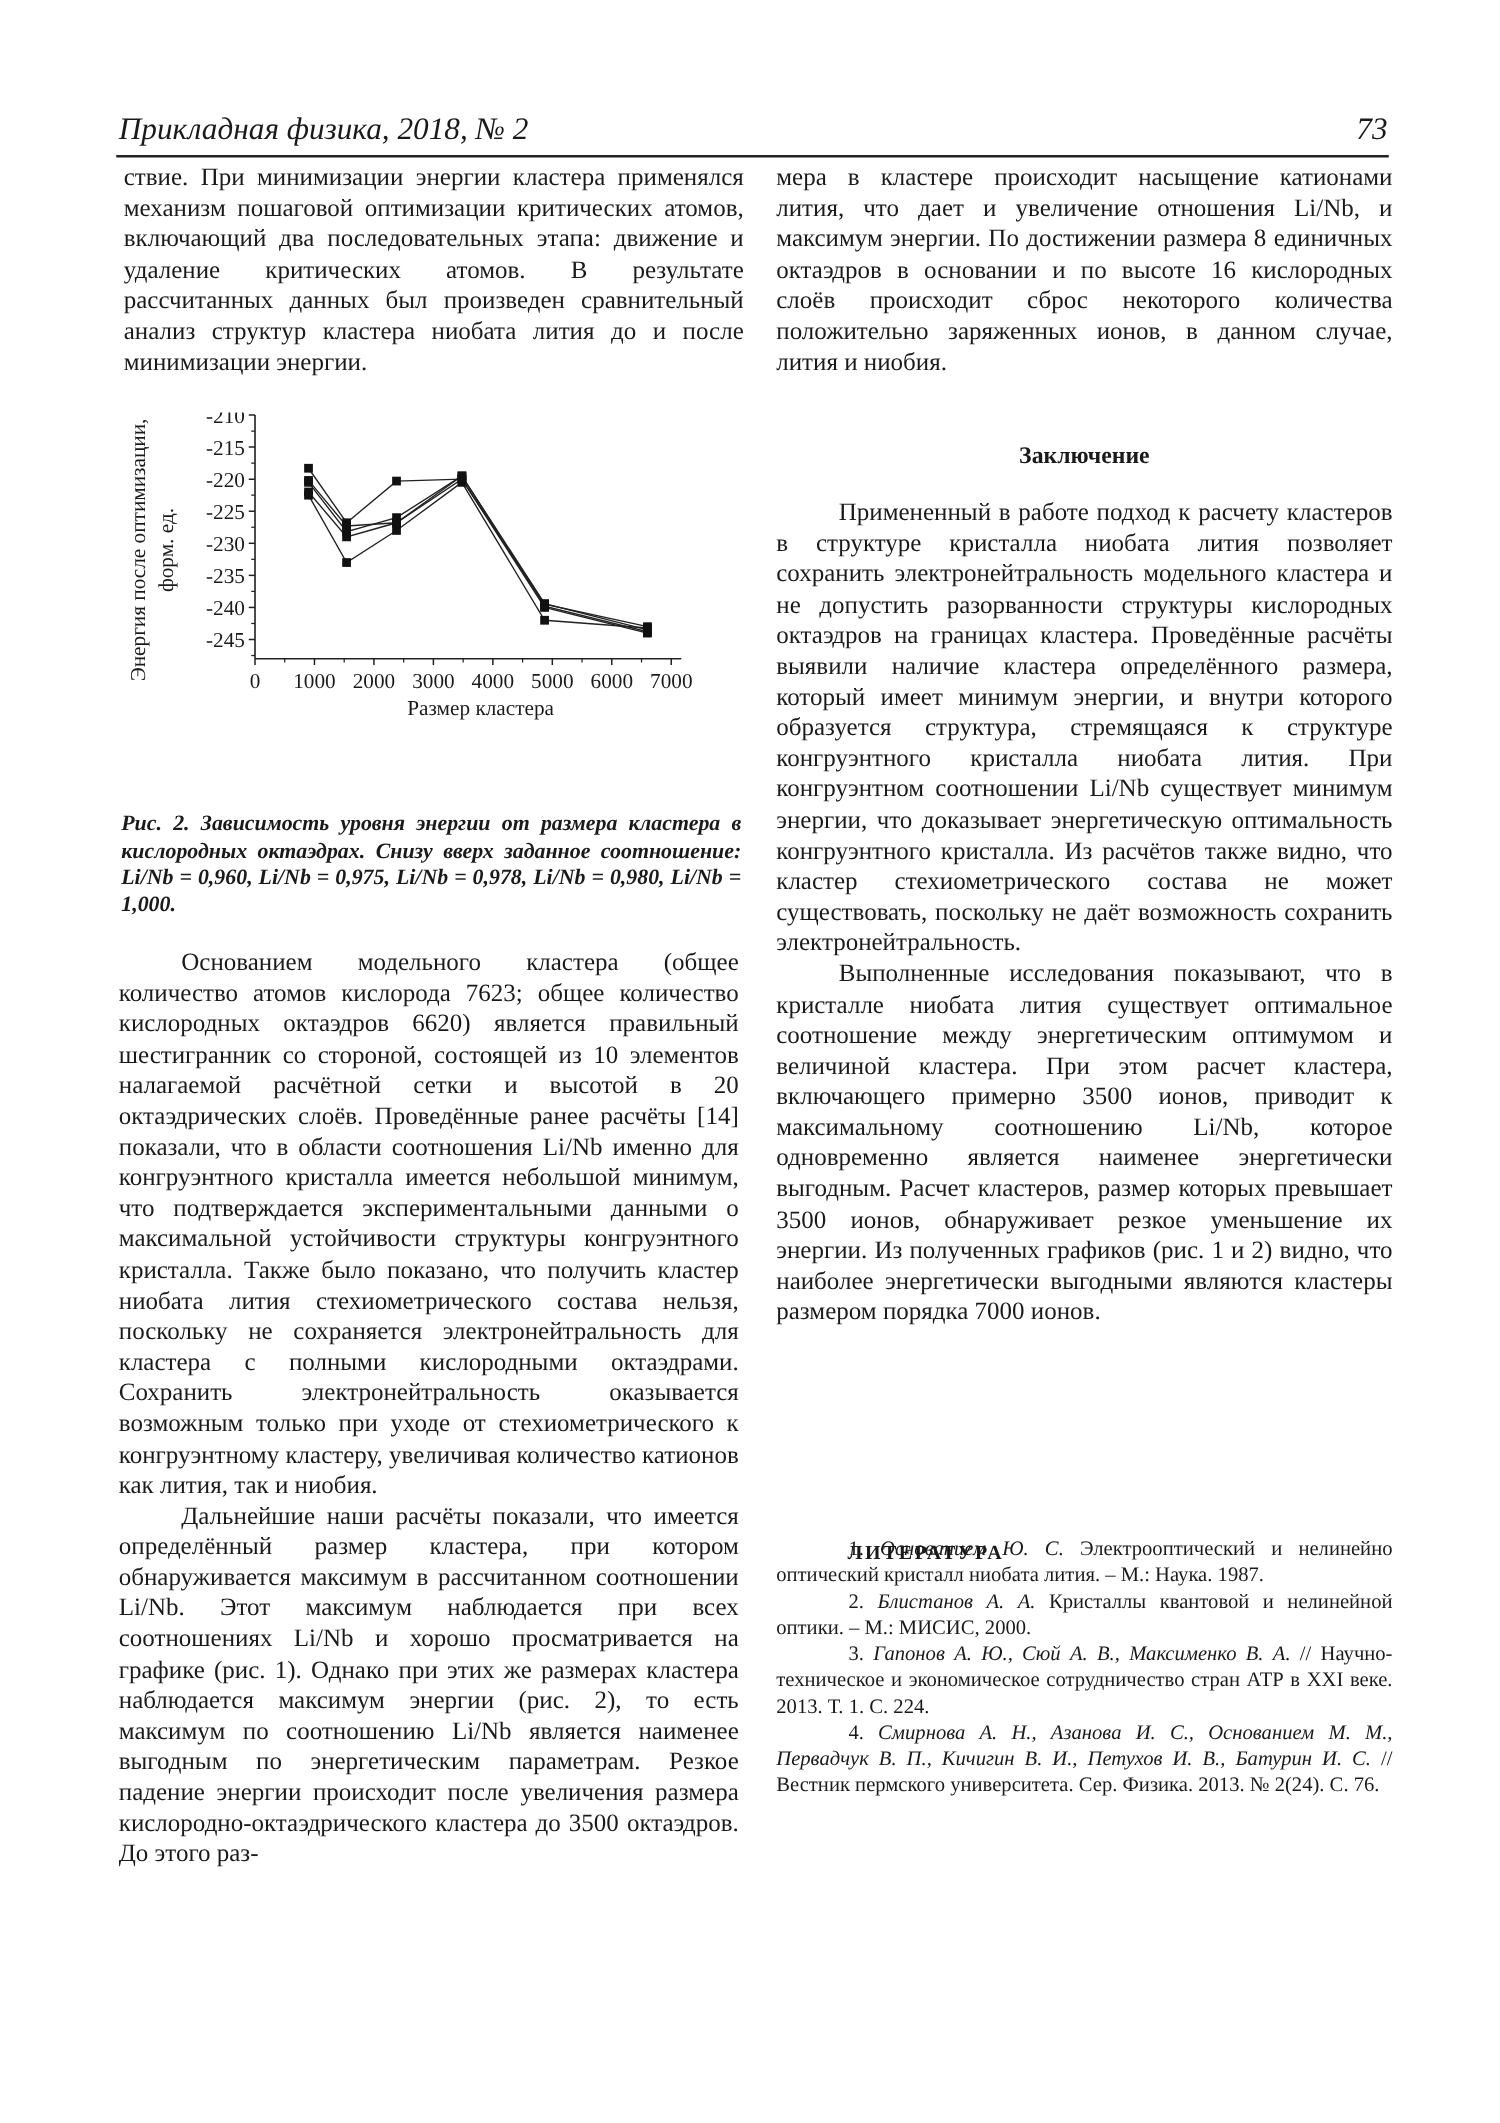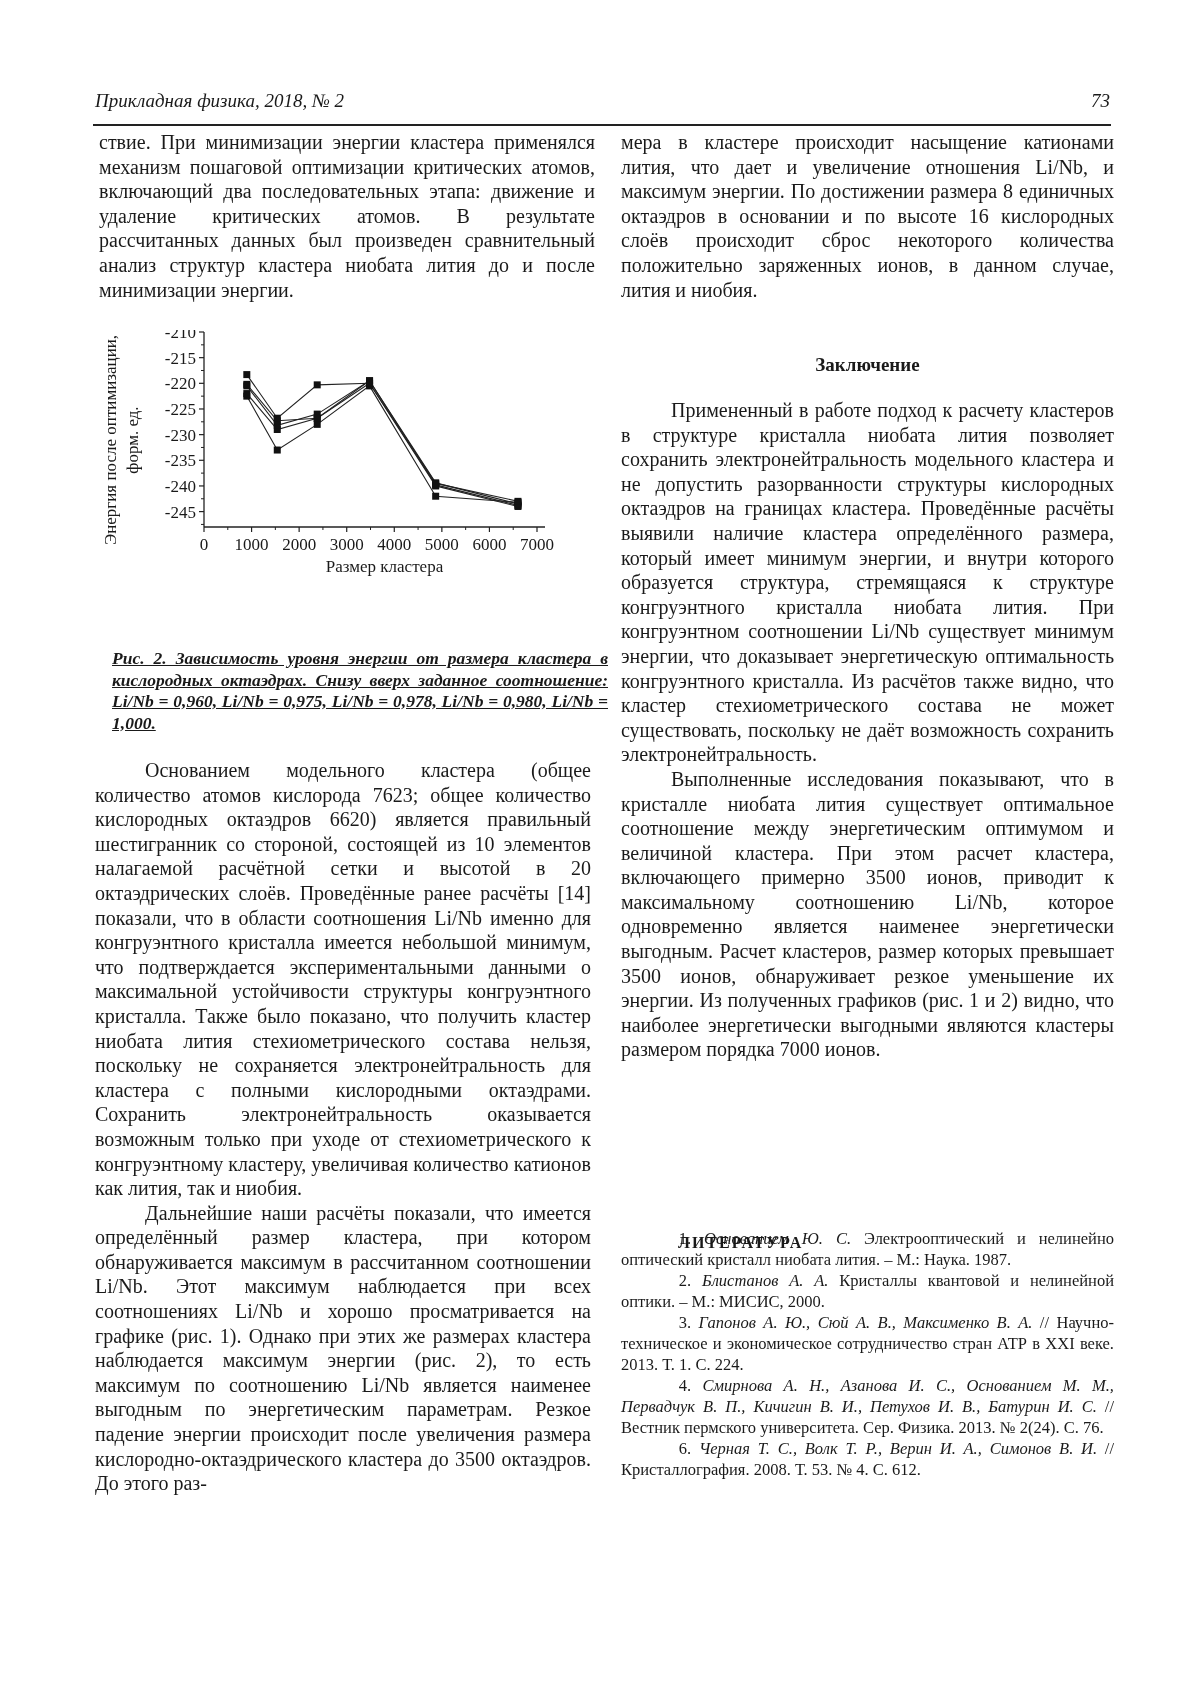--- a/index.html
+++ b/index.html
@@ -1,33 +1,33 @@
 <!DOCTYPE html>
 <html><head>
 <meta charset="utf-8">
 <style>
   html, body { margin: 0; padding: 0; background: #ffffff; }
   body { width: 1200px; height: 1698px; position: relative; overflow: hidden;
          font-family: "Liberation Serif", "DejaVu Serif", serif; color: #1a1a1a; }
   .header { position: absolute; left: 95px; top: 88px; width: 1015px; height: 30px;
-            font-style: italic; font-size: 19px; }
+            font-style: italic; font-size: 25px; }
   .header .journal { position: absolute; left: 0; top: 2px; }
   .header .pageno { position: absolute; right: 0; top: 2px; }
   .rule { position: absolute; left: 93px; top: 124px; width: 1018px; height: 2px; background: #222; }
   .col { position: absolute; font-size: 20px; line-height: 24.6px; text-align: justify; }
   .col p { margin: 0; }
   .col p.ind { text-indent: 2.5em; }
   .left1 { left: 99px; top: 130px; width: 496px; }
   .right1 { left: 621px; top: 130px; width: 493px; }
   .left2 { left: 95px; top: 758px; width: 496px; }
   .right2 { left: 621px; top: 398px; width: 493px; }
   .concl-title { position: absolute; left: 621px; top: 354px; width: 493px; text-align: center;
                  font-weight: bold; font-size: 19px; }
-  .caption { position: absolute; left: 112px; top: 648px; width: 496px; font-size: 17.5px;
-             line-height: 21.5px; font-weight: bold; font-style: italic; text-align: justify; text-decoration: underline; }
+  .caption { position: absolute; left: 97px; top: 648px; width: 496px; font-size: 17.5px;
+             line-height: 21.5px; font-weight: bold; font-style: italic; text-align: justify; }
   .lit-title { position: absolute; left: 678px; top: 1234px; font-weight: bold; font-size: 16px;
                letter-spacing: 2px; }
   .refs { position: absolute; left: 621px; top: 1228px; width: 493px; font-size: 16.5px;
           line-height: 21px; text-align: justify; }
   .refs .ref { text-indent: 3.5em; margin: 0; }
   .refs .auth { font-style: italic; }
   .chart { position: absolute; left: 100px; top: 330px; width: 500px; height: 300px; }
   .chart svg text { font-family: "Liberation Serif", "DejaVu Serif", serif; fill: #1a1a1a; }
 </style>
 </head>
@@ -161,14 +161,13 @@
   <p class="ind">Выполненные исследования показывают, что в кристалле ниобата лития существует оптимальное соотношение между энергетическим оптимумом и величиной кластера. При этом расчет кластера, включающего примерно 3500 ионов, приводит к максимальному соотношению Li/Nb, которое одновременно является наименее энергетически выгодным. Расчет кластеров, размер которых превышает 3500 ионов, обнаруживает резкое уменьшение их энергии. Из полученных графиков (рис. 1 и 2) видно, что наиболее энергетически выгодными являются кластеры размером порядка 7000 ионов.</p>
 </div>
 
 <div class="lit-title">ЛИТЕРАТУРА</div>
 
 <div class="refs">
   <p class="ref"><span>1.</span> <span class="auth">Основанием Ю. С.</span><span> Электрооптический и нелинейно оптический кристалл ниобата лития. – М.: Наука. 1987.</span></p>
   <p class="ref"><span>2.</span> <span class="auth">Блистанов А. А.</span><span> Кристаллы квантовой и нелинейной оптики. – М.: МИСИС, 2000.</span></p>
   <p class="ref"><span>3.</span> <span class="auth">Гапонов А. Ю., Сюй А. В., Максименко В. А.</span><span> // Научно-техническое и экономическое сотрудничество стран АТР в XXI веке. 2013. Т. 1. С. 224.</span></p>
   <p class="ref"><span>4.</span> <span class="auth">Смирнова А. Н., Азанова И. С., Основанием М. М., Первадчук В. П., Кичигин В. И., Петухов И. В., Батурин И. С.</span><span> // Вестник пермского университета. Сер. Физика. 2013. № 2(24). С. 76.</span></p>
-  <p class="ref"><span>6.</span> <span class="auth">Черная Т. С., Волк Т. Р., Верин И. А., Симонов В. И.</span><span> // Кристаллография. 2008. Т. 53. № 4. С. 612.</span></p>
 </div>
 
 </body></html>

